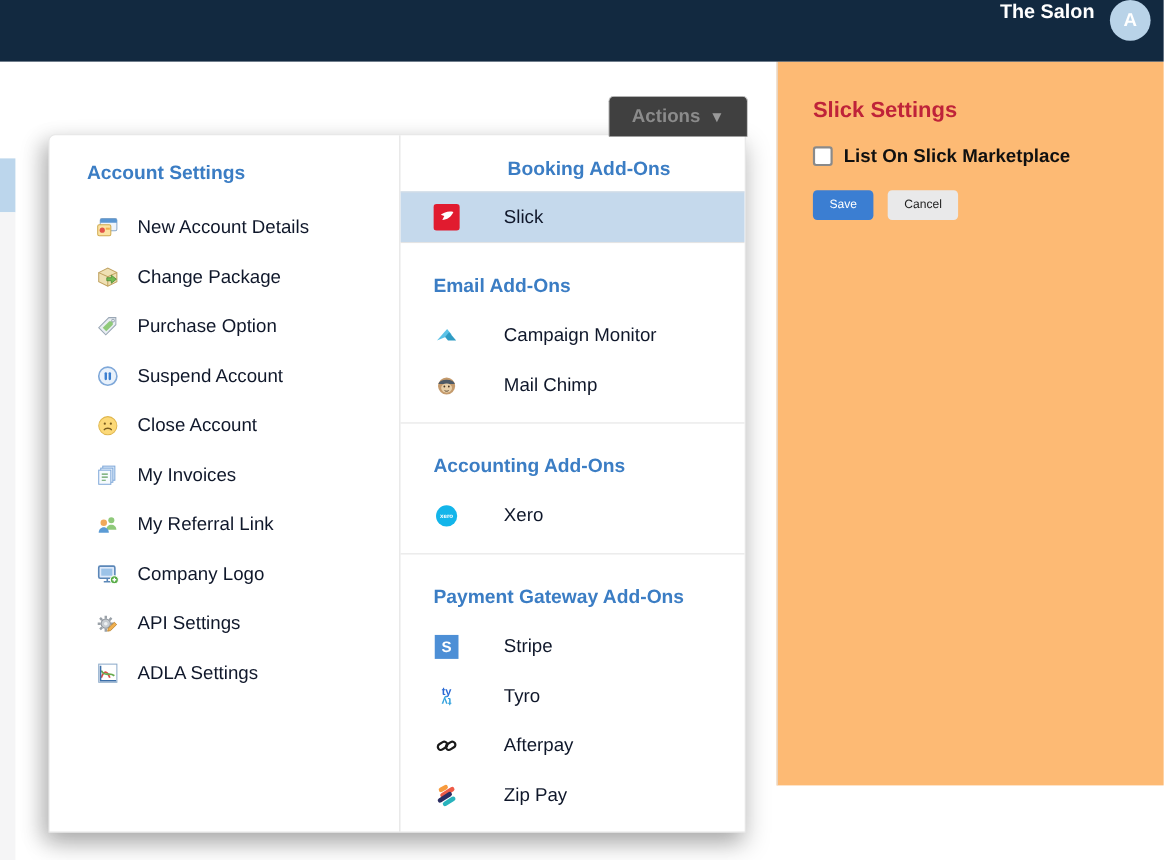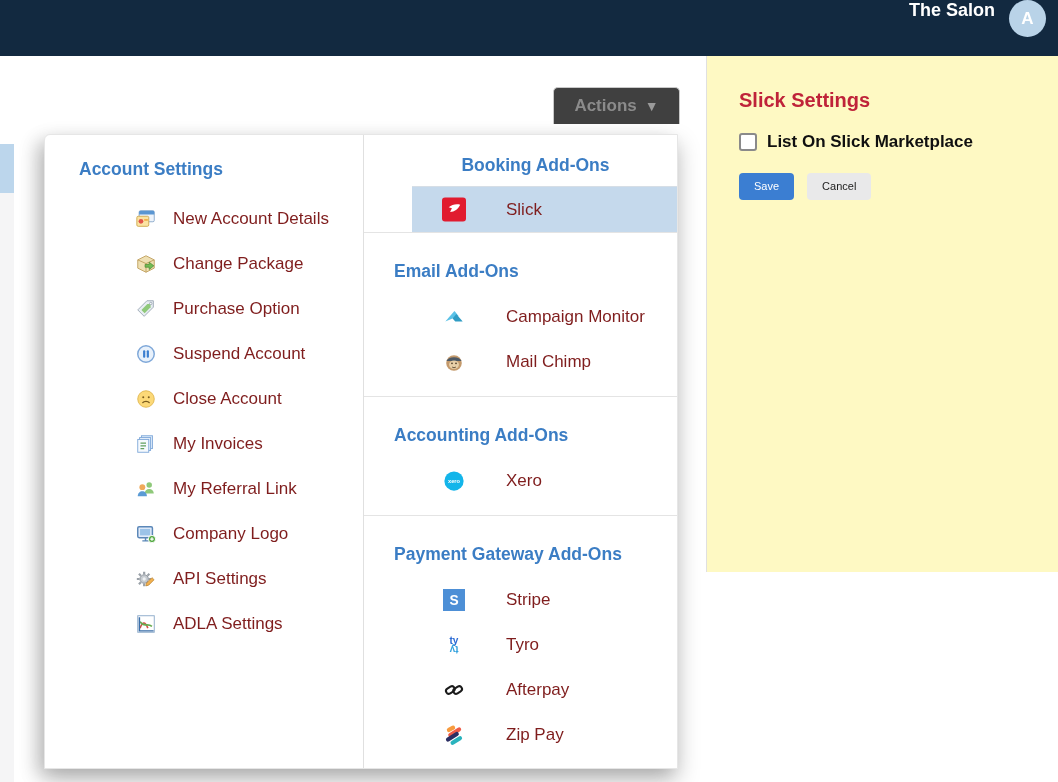--- a/index.html
+++ b/index.html
@@ -18,22 +18,22 @@
   .avatar{
     width:37px;height:37px;border-radius:50%;background:#b9d3e8;
     color:#ffffff;font-weight:bold;font-size:17px;
     display:flex;align-items:center;justify-content:center;cursor:pointer;
   }
   
   .edge-strip-blue{position:absolute;left:0;top:144px;width:14px;height:49px;background:#bcd6ec;}
   .edge-strip-gray{position:absolute;left:0;top:193px;width:14px;height:589px;background:#f5f5f6;}
   
   .right-panel{
-    position:absolute;left:706px;top:56px;width:352px;height:516px;
-    background:#fef9c3;border-left:1px solid #e0e0e0;
+    position:absolute;left:706px;top:56px;width:352px;height:658px;
+    background:#fdba74;border-left:1px solid #e0e0e0;
     padding:33px 0 0 32px;box-sizing:border-box;
   }
   .panel-title{color:#bf2339;font-size:20px;font-weight:bold;margin:0 0 20px 0;}
   .check-row{display:flex;align-items:center;gap:10px;margin-bottom:21px;}
   .checkbox{
     width:18px;height:18px;background:#ffffff;border:2px solid #8a8a8a;
     border-radius:3px;box-sizing:border-box;cursor:pointer;flex:0 0 auto;
   }
   .check-label{font-size:17px;font-weight:bold;color:#101010;}
   .btn-row{display:flex;gap:13px;}
@@ -48,37 +48,37 @@
     position:absolute;left:553px;top:87px;width:127px;height:37px;
     background:#404040;border:1px solid #c9c9c9;border-bottom:none;
     border-radius:5px 5px 0 0;z-index:32;cursor:pointer;
     display:flex;align-items:center;justify-content:center;gap:8px;
     box-sizing:border-box;
   }
   .actions-label{color:#8b8b8b;font-weight:bold;font-size:17px;}
   .actions-caret{color:#9a9a9a;font-size:14px;}
   
   .dropdown{
-    position:absolute;left:44px;top:134px;width:634px;height:635px;
+    position:absolute;left:44px;top:122px;width:634px;height:635px;
     background:#ffffff;z-index:30;display:flex;
     border:1px solid #e6e6e6;border-radius:6px 0 0 0;box-sizing:border-box;
     box-shadow:0 10px 22px rgba(0,0,0,.25), -9px 6px 18px rgba(0,0,0,.13);
   }
   .col-left{
     width:319px;flex:0 0 319px;border-right:1px solid #e0e0e0;
     padding:24px 0 0 0;box-sizing:border-box;
   }
   .col-right{flex:1;display:flex;flex-direction:column;overflow:hidden;}
   .dd-heading{
     color:#3b7dc4;font-size:17.5px;font-weight:bold;
   }
   .col-left .dd-heading{margin:0 0 16px 34px;}
   .dd-item{
     height:45px;display:flex;align-items:center;gap:15px;
-    font-size:17px;color:#7f1d1d;cursor:pointer;margin-left:48px;
+    font-size:17px;color:#0f172a;cursor:pointer;
   }
   .col-left .dd-item{padding-left:41px;}
   .col-right .dd-item{padding-left:30px;gap:40px;}
   .dd-item.selected{
     background:#c5d9ec;border-top:1px solid #d6dee6;height:46px;box-sizing:border-box;
   }
   .dd-section{border-bottom:1px solid #e4e4e4;}
   .dd-section:last-child{border-bottom:none;}
   .sec-booking .dd-heading{padding:20px 0 10px 30px;}
   .sec-other .dd-heading{padding:28px 0 12px 30px;}

